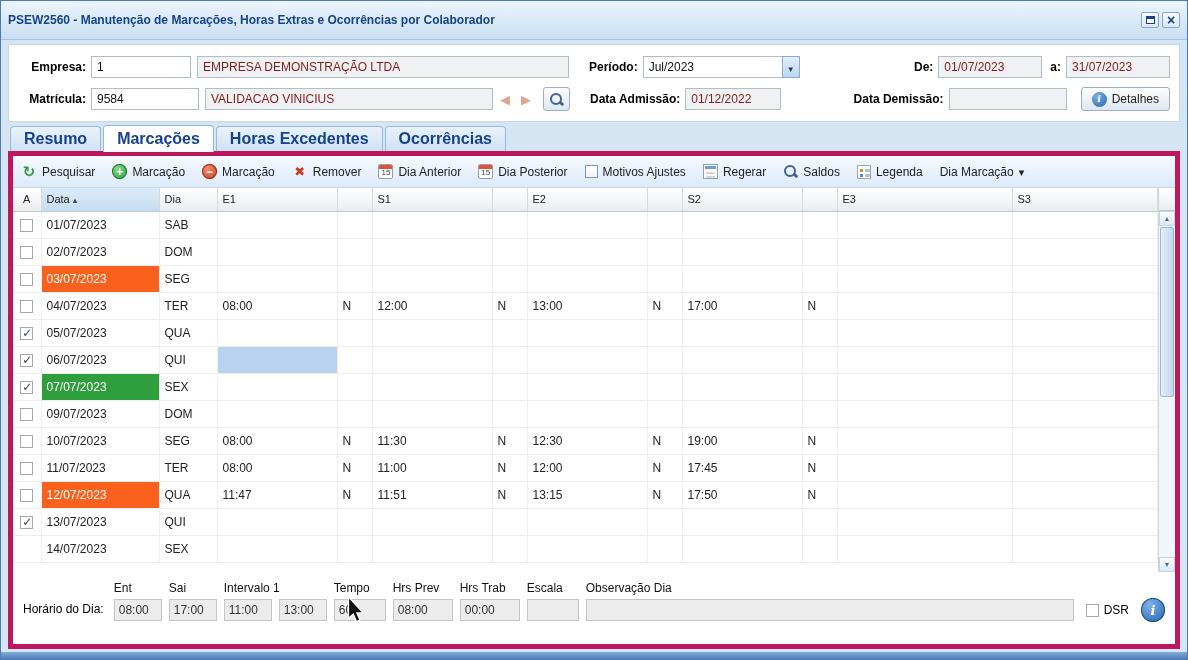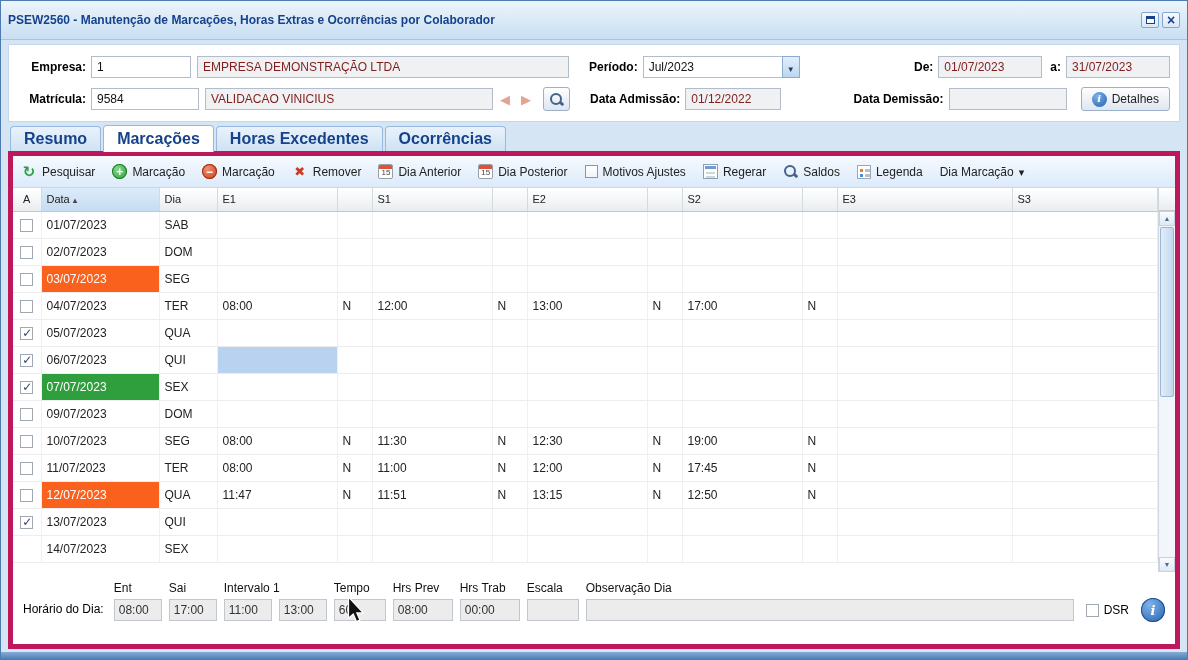--- a/index.html
+++ b/index.html
@@ -481,21 +481,21 @@
               <tr>
                 <td class="cb-cell"><span class="cb"></span></td>
                 <td style="background: rgb(249, 97, 29); color: rgb(255, 255, 255);">12/07/2023</td>
                 <td>QUA</td>
                 <td>11:47</td>
                 <td>N</td>
                 <td>11:51</td>
                 <td>N</td>
                 <td>13:15</td>
                 <td>N</td>
-                <td>12:50</td>
+                <td>17:50</td>
                 <td>N</td>
                 <td></td>
                 <td></td>
               </tr>
               <tr>
                 <td class="cb-cell"><span class="cb checked"></span></td>
                 <td>13/07/2023</td>
                 <td>QUI</td>
                 <td></td>
                 <td></td>

